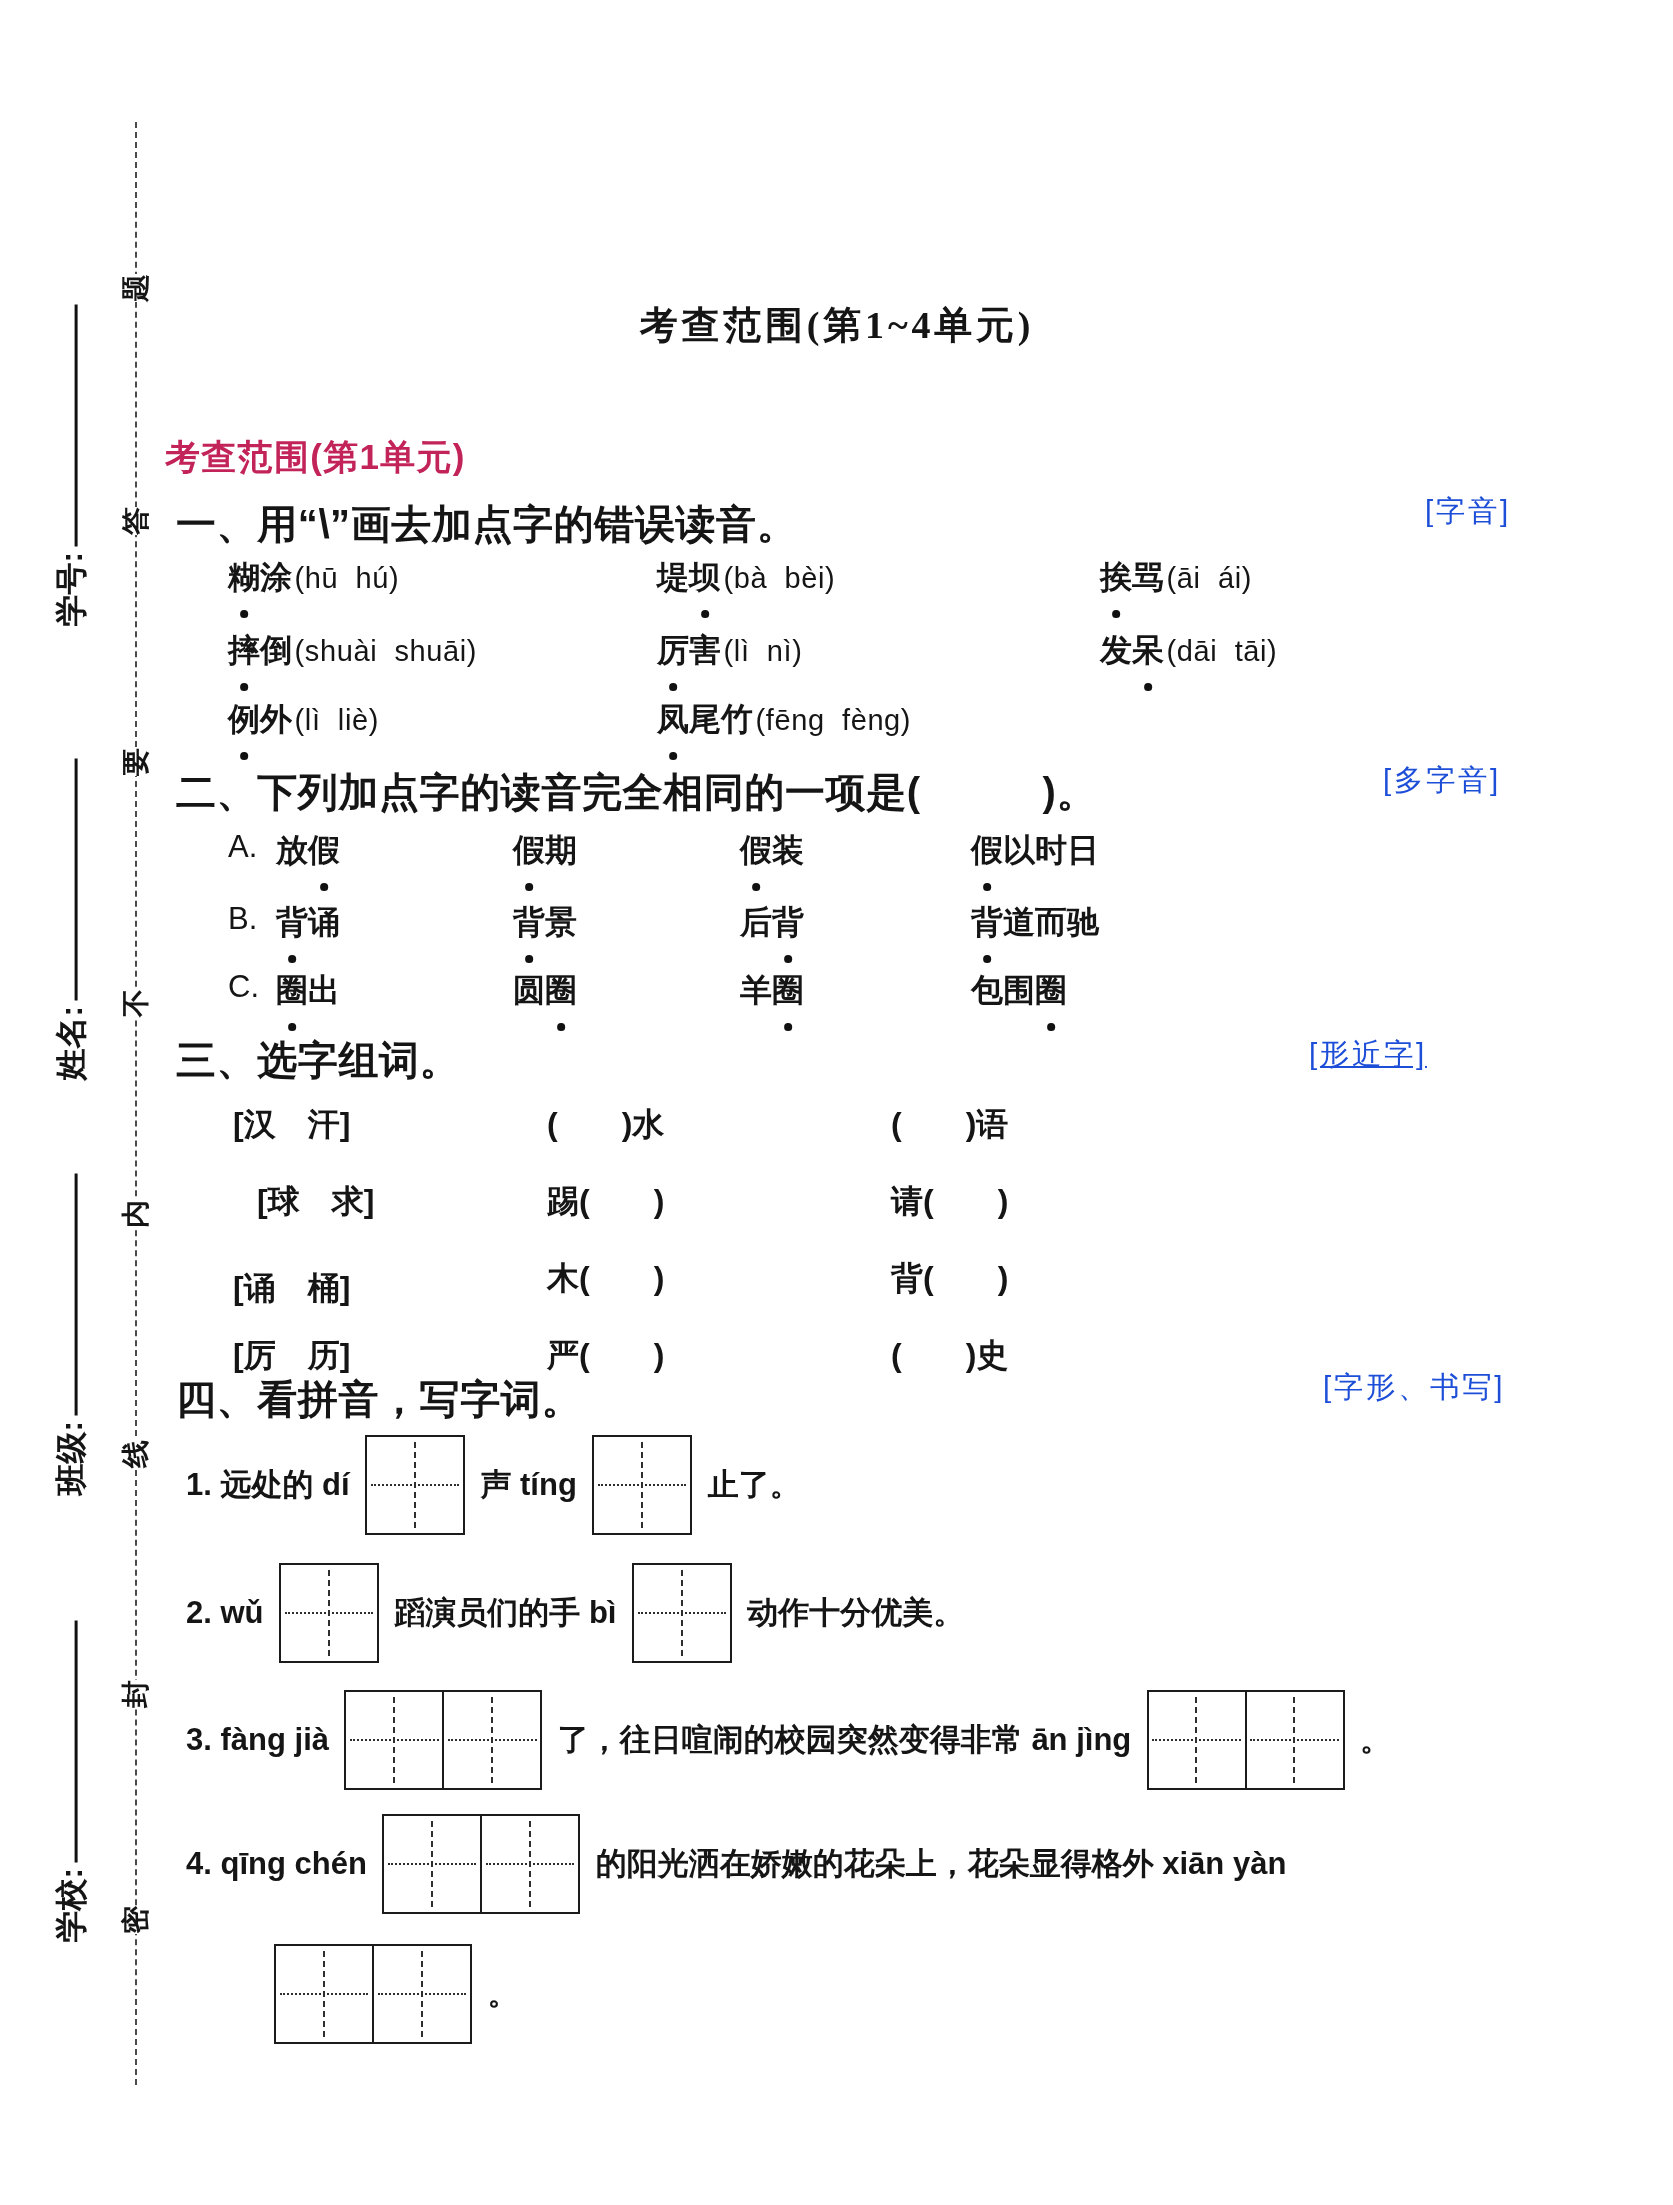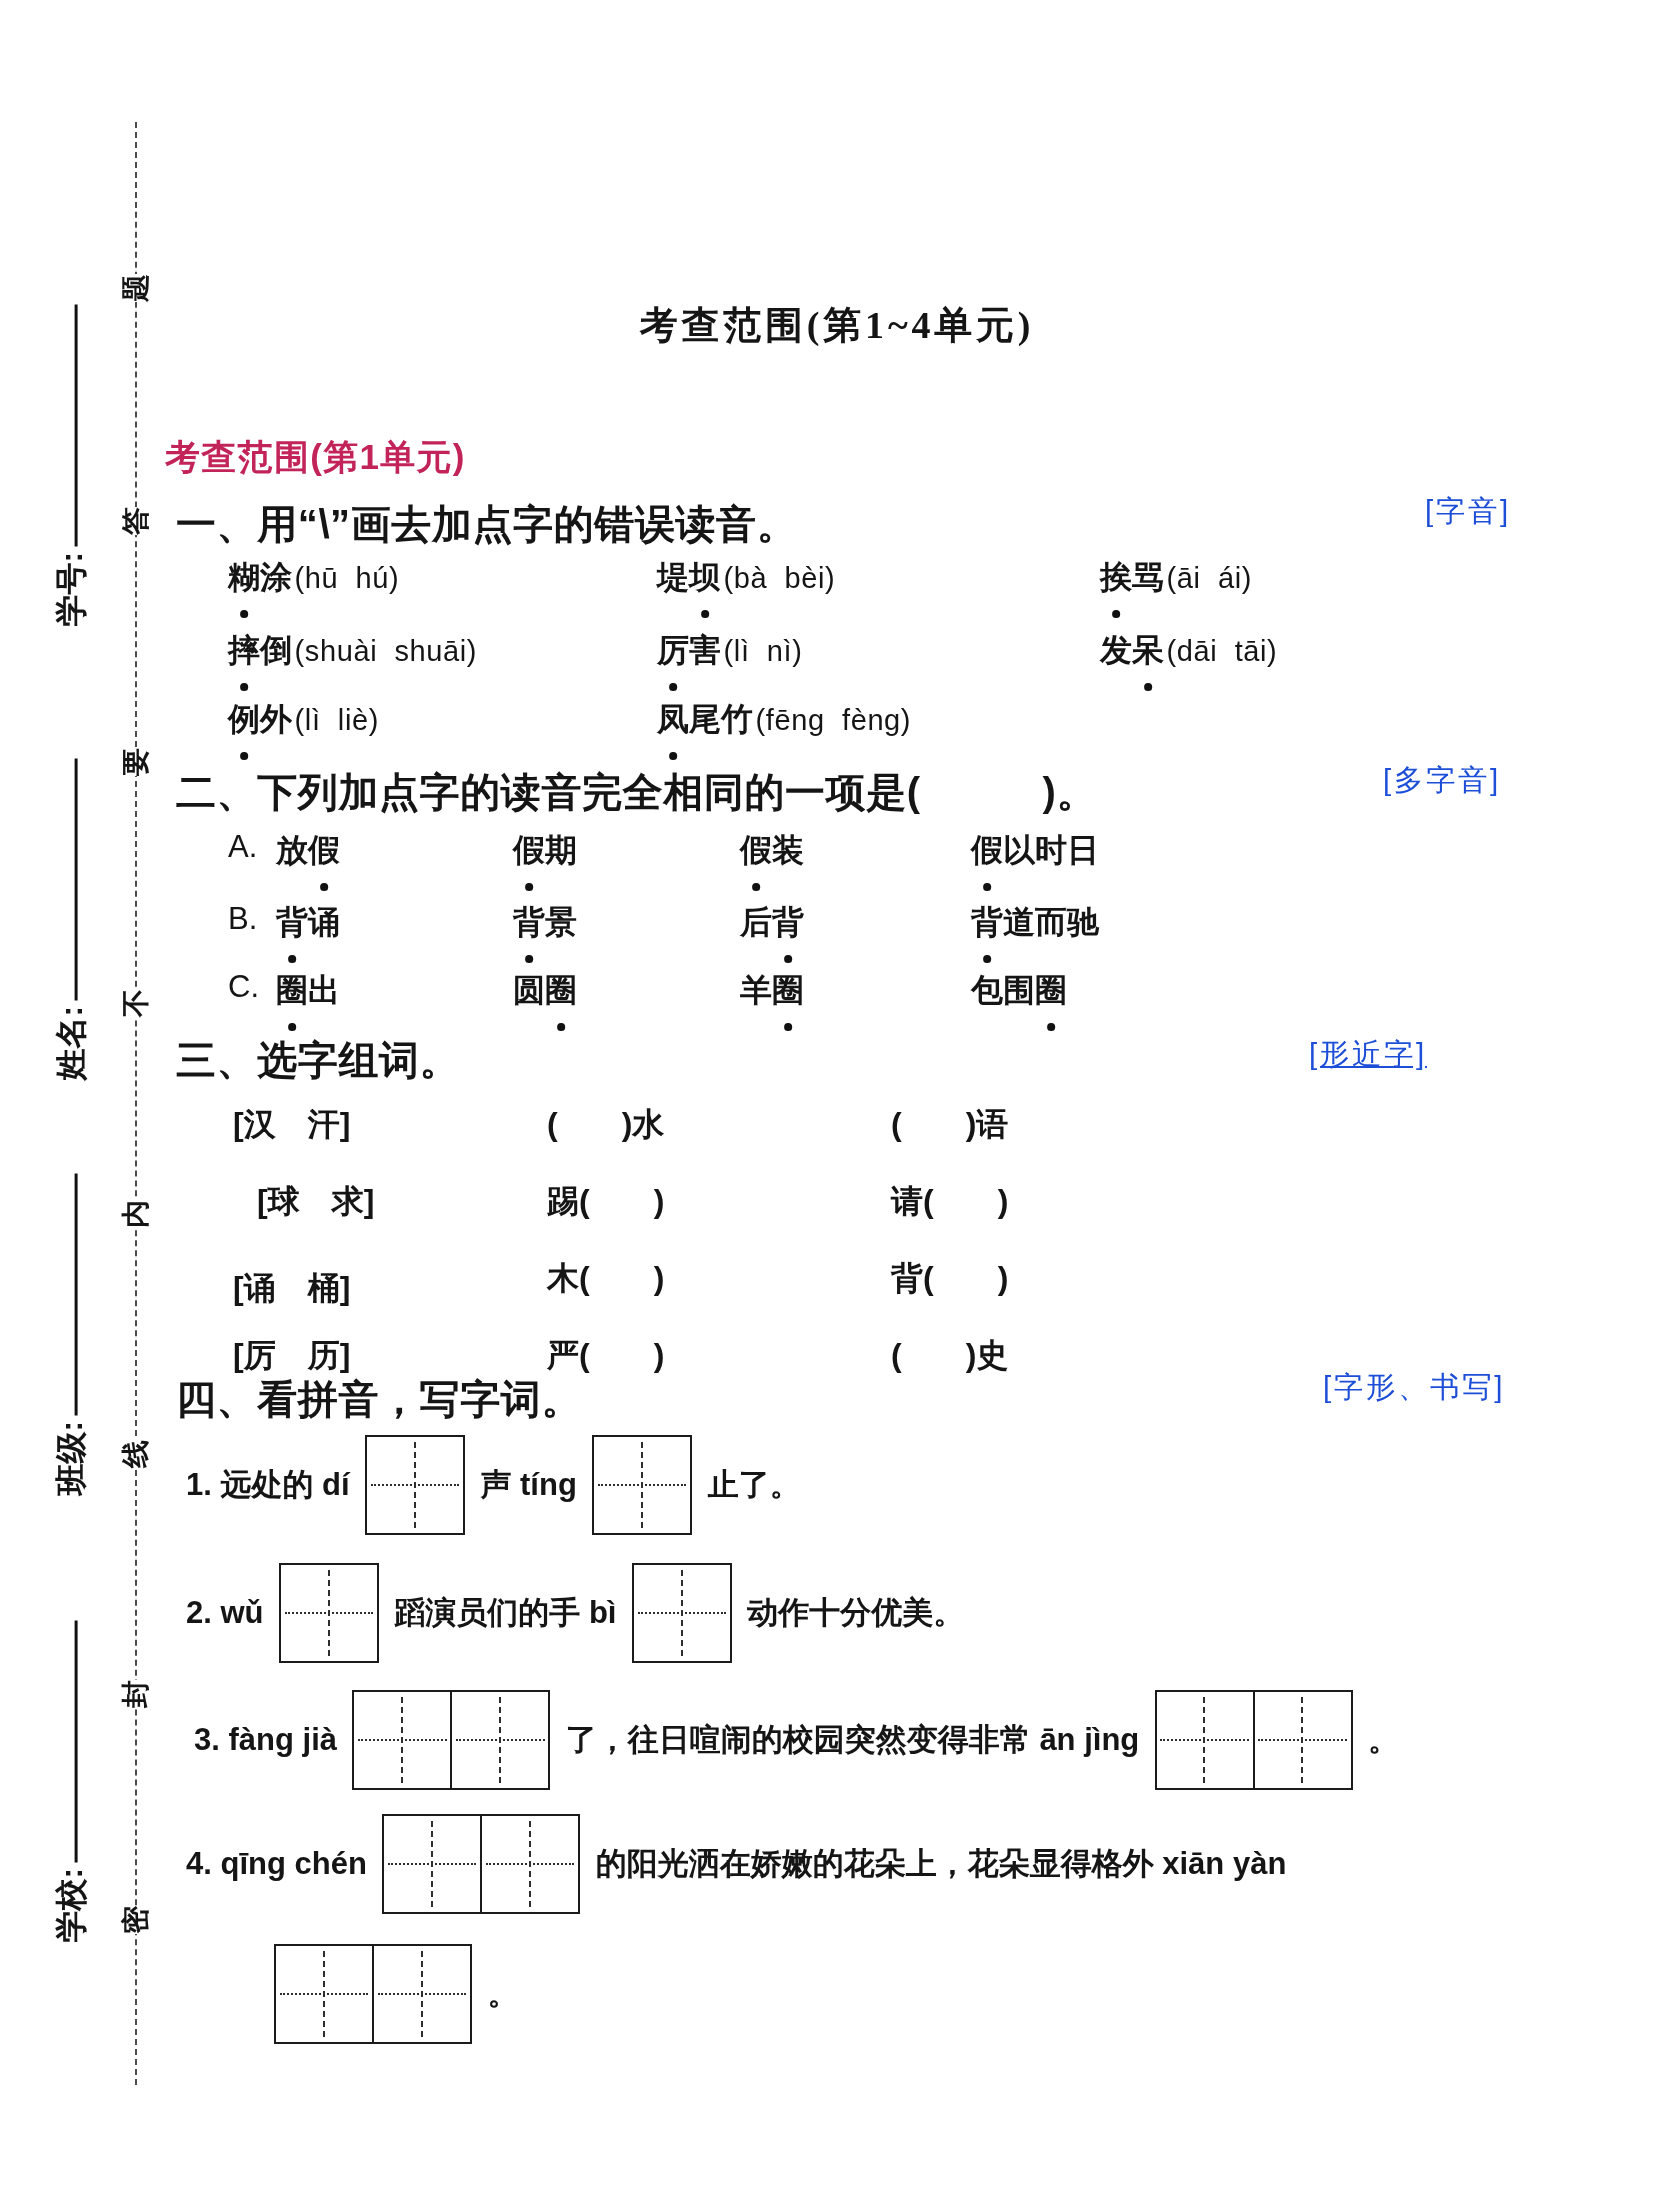--- a/index.html
+++ b/index.html
@@ -135,19 +135,19 @@
       <span class="q3cell" style="position: absolute; left: 0px; top: 231px;">[厉　历]</span>
       <span class="q3cell" style="position: absolute; left: 314px; top: 231px;">严(　　)</span>
       <span class="q3cell" style="position: absolute; left: 658px; top: 231px;">(　　)史</span>
     </div>
 
   <div class="abs qheader" style="left:176px;top:1372px;">四、看拼音，写字词。</div>
   <div class="abs tag" style="left:1323px;top:1368px;">[字形、书写]</div>
   <div id="q4-items">
       <div class="q4item" style="left: 186px; top: 1434px;"><span>1. 远处的 dí</span><div class="wbox"><div class="wcell"></div></div><span>声 tíng</span><div class="wbox"><div class="wcell"></div></div><span>止了。</span></div>
       <div class="q4item" style="left: 186px; top: 1562px;"><span>2. wǔ</span><div class="wbox"><div class="wcell"></div></div><span>蹈演员们的手 bì</span><div class="wbox"><div class="wcell"></div></div><span>动作十分优美。</span></div>
-      <div class="q4item" style="left: 186px; top: 1689px; margin-left: 8px;"><span>3. fàng jià</span><div class="wbox"><div class="wcell"></div><div class="wcell"></div></div><span>了，往日喧闹的校园突然变得非常 ān jìng</span><div class="wbox"><div class="wcell"></div><div class="wcell"></div></div><span>。</span></div>
+      <div class="q4item" style="left: 186px; top: 1689px;"><span>3. fàng jià</span><div class="wbox"><div class="wcell"></div><div class="wcell"></div></div><span>了，往日喧闹的校园突然变得非常 ān jìng</span><div class="wbox"><div class="wcell"></div><div class="wcell"></div></div><span>。</span></div>
       <div class="q4item" style="left: 186px; top: 1813px;"><span>4. qīng chén</span><div class="wbox"><div class="wcell"></div><div class="wcell"></div></div><span>的阳光洒在娇嫩的花朵上，花朵显得格外 xiān yàn</span></div>
       <div class="q4item" style="left: 274px; top: 1943px;"><div class="wbox"><div class="wcell"></div><div class="wcell"></div></div><span>。</span></div>
     </div>
 
 </div>
 
 
 </body></html>

